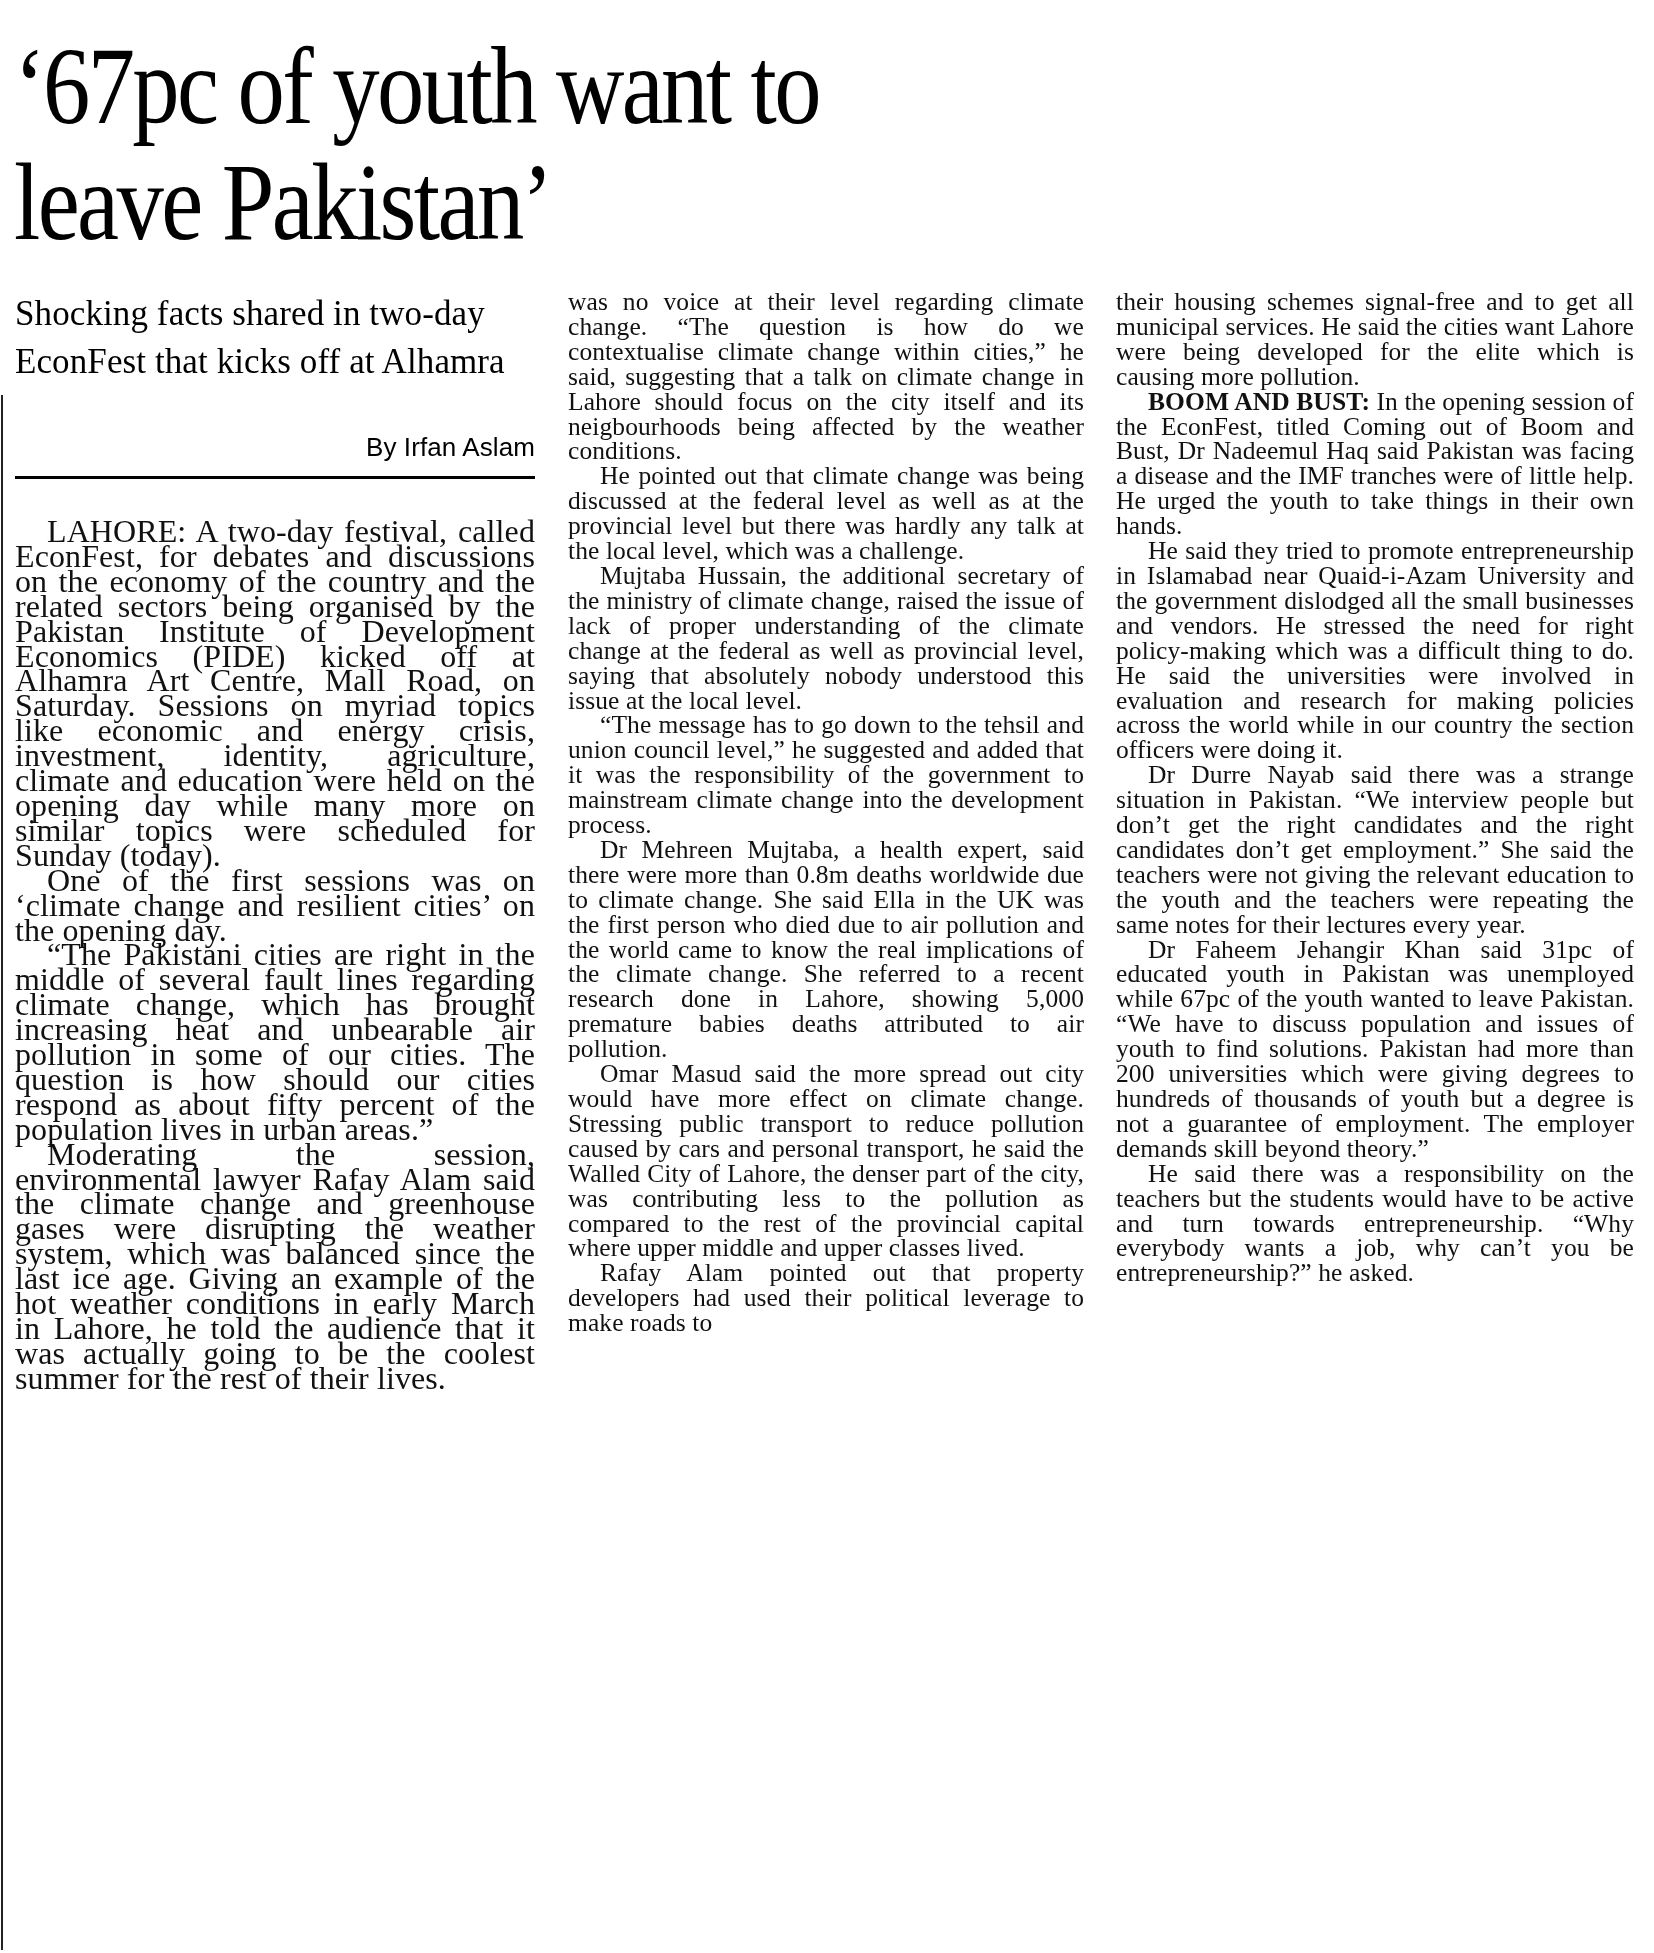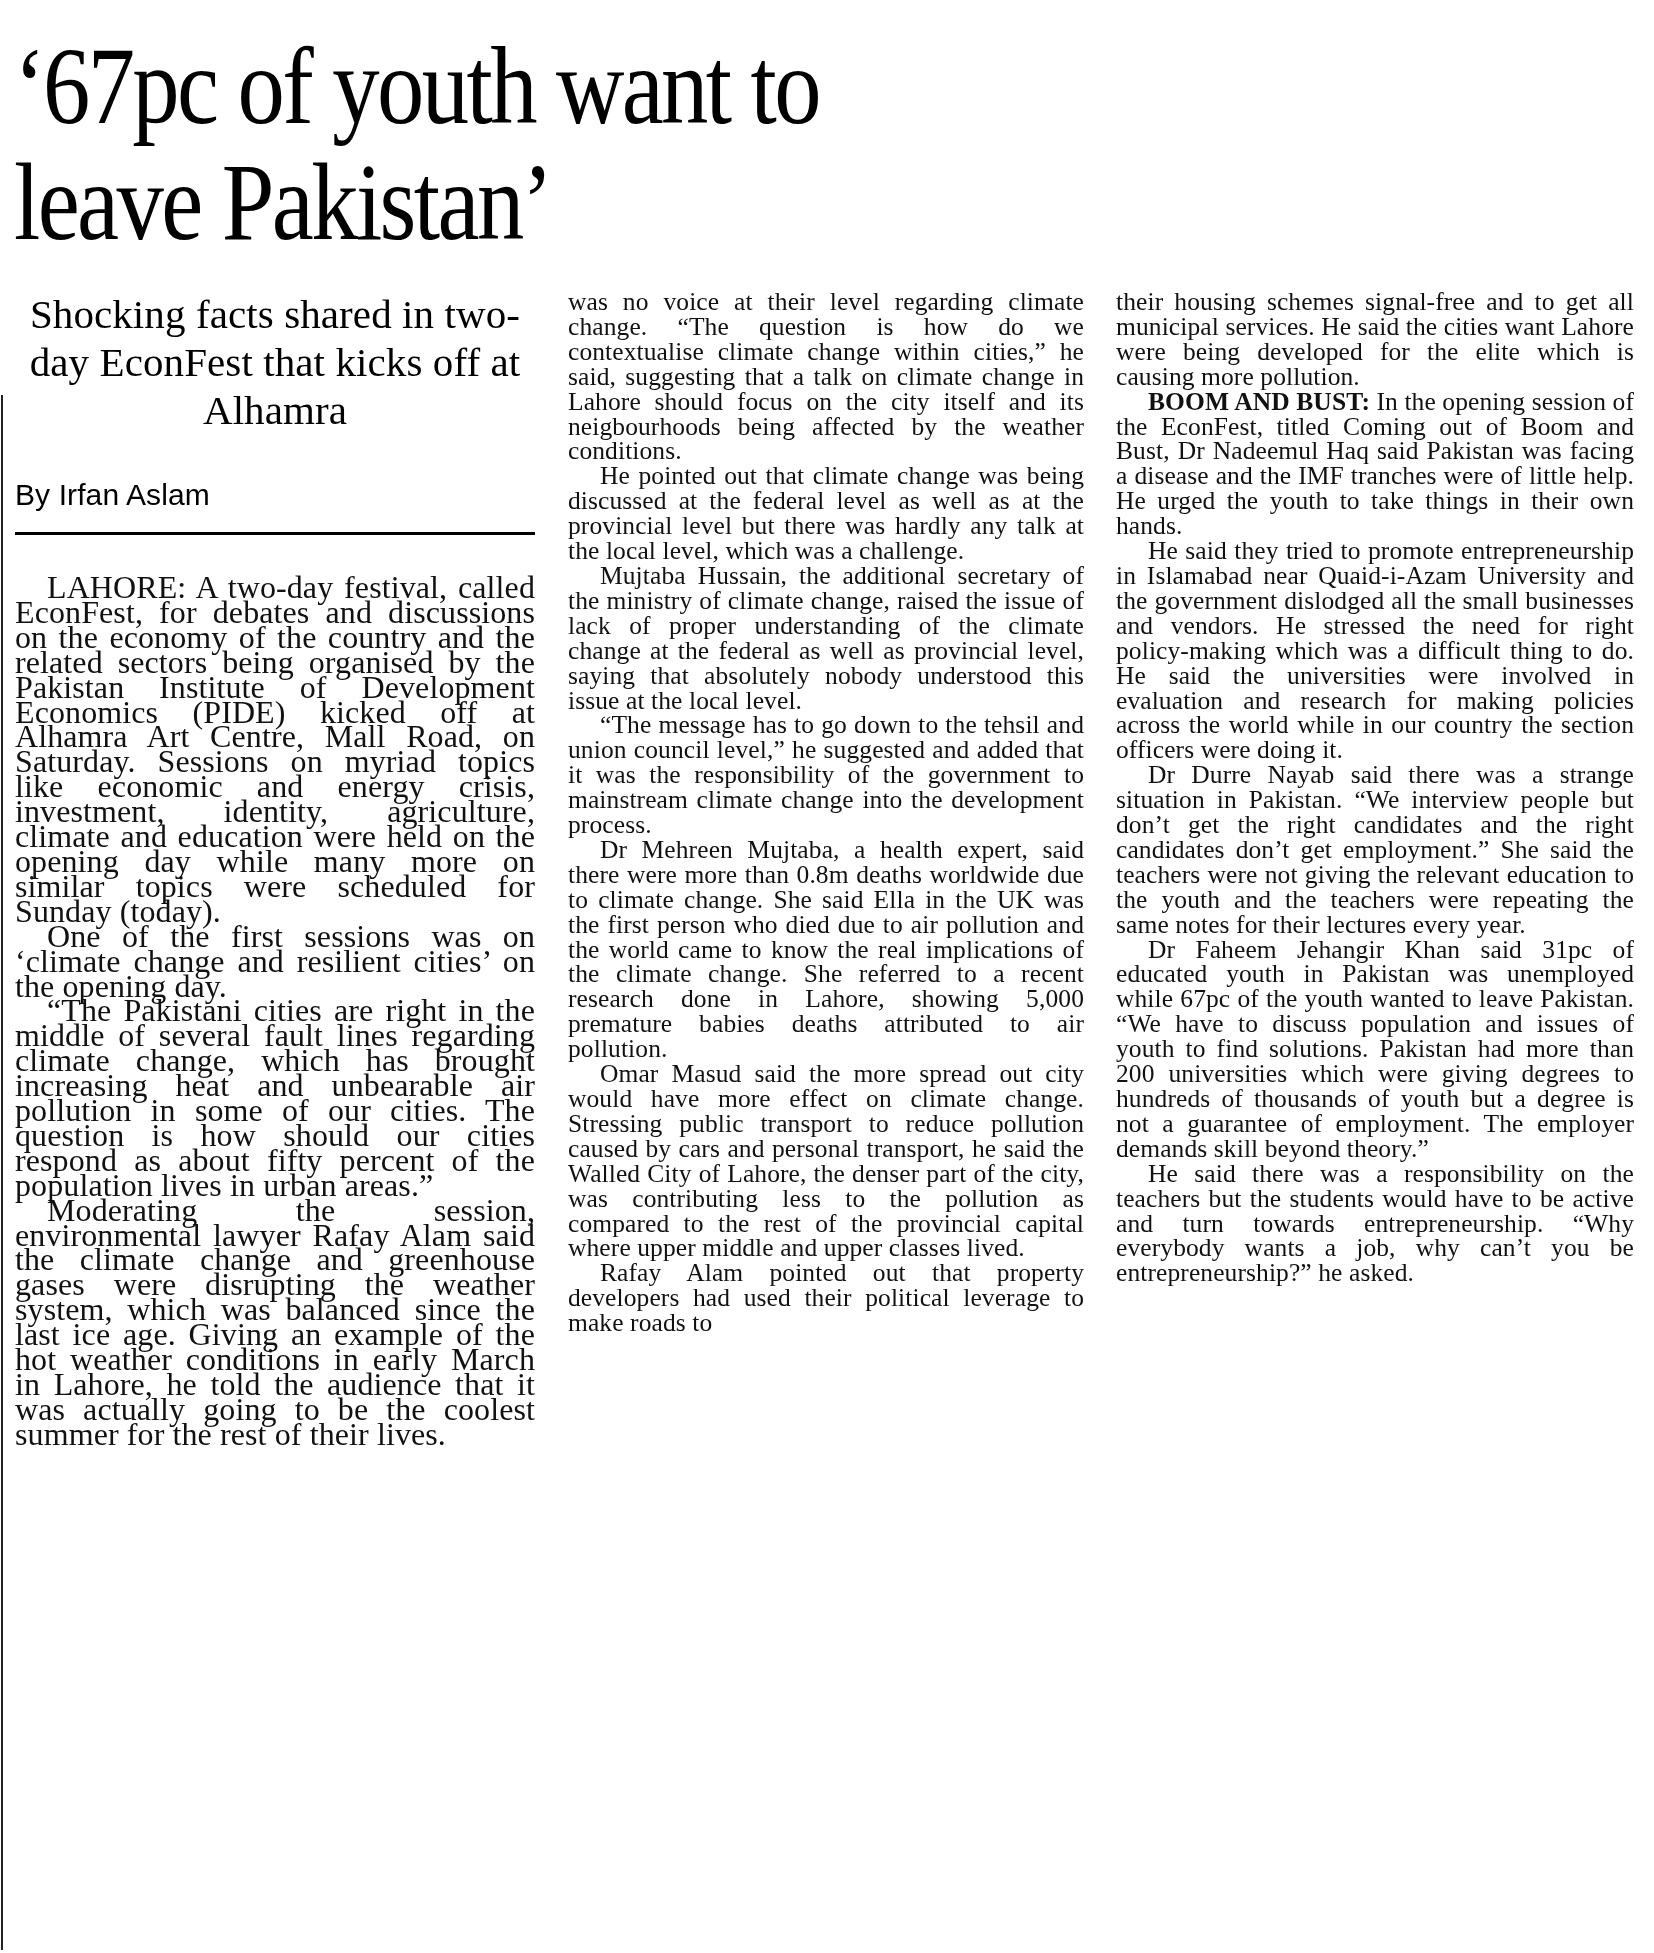--- a/index.html
+++ b/index.html
@@ -23,28 +23,28 @@
     position: absolute; top: 288px;
     font-size: 25.5px; line-height: 24.9px; text-align: justify;
     hyphens: manual;
   }
   .col1 { left: 15px; width: 480px; }
   .col2 { left: 568px; width: 516px; top: 290px; }
   .col3 { left: 1116px; width: 518px; top: 290px; }
   .col1, .col2, .col3 { letter-spacing: 0.1px; }
   .deck {
     font-family: "Liberation Serif", serif;
-    font-size: 41px; line-height: 48px; margin: 0 0 0 0; padding-top: 2px;
-    text-align: center; color: #000; font-weight: normal;
+    font-size: 35px; line-height: 48px; margin: 0 0 0 0; padding-top: 2px;
+    text-align: left; color: #000; font-weight: normal;
   }
   .deck-wrap { width: 520px; }
   .byline {
     font-family: "Liberation Sans", "DejaVu Sans", sans-serif;
-    font-size: 30px; line-height: 30px; margin-top: 46px; padding-bottom: 22px;
-    text-align: left; color: #000;
+    font-size: 26px; line-height: 30px; margin-top: 46px; padding-bottom: 14px;
+    text-align: right; color: #000;
   }
   .byline-rule { height: 3px; background: #000; width: 520px; margin-bottom: 40px; }
   .body-col1 { width: 520px; font-size: 32px; line-height: 24.9px; }
   p { margin: 0; text-indent: 32px; }
   p.noindent { text-indent: 0; }
   .kicker { font-weight: bold; }
   .c1 { width: 520px; }
 </style>
 </head>
 <body>

